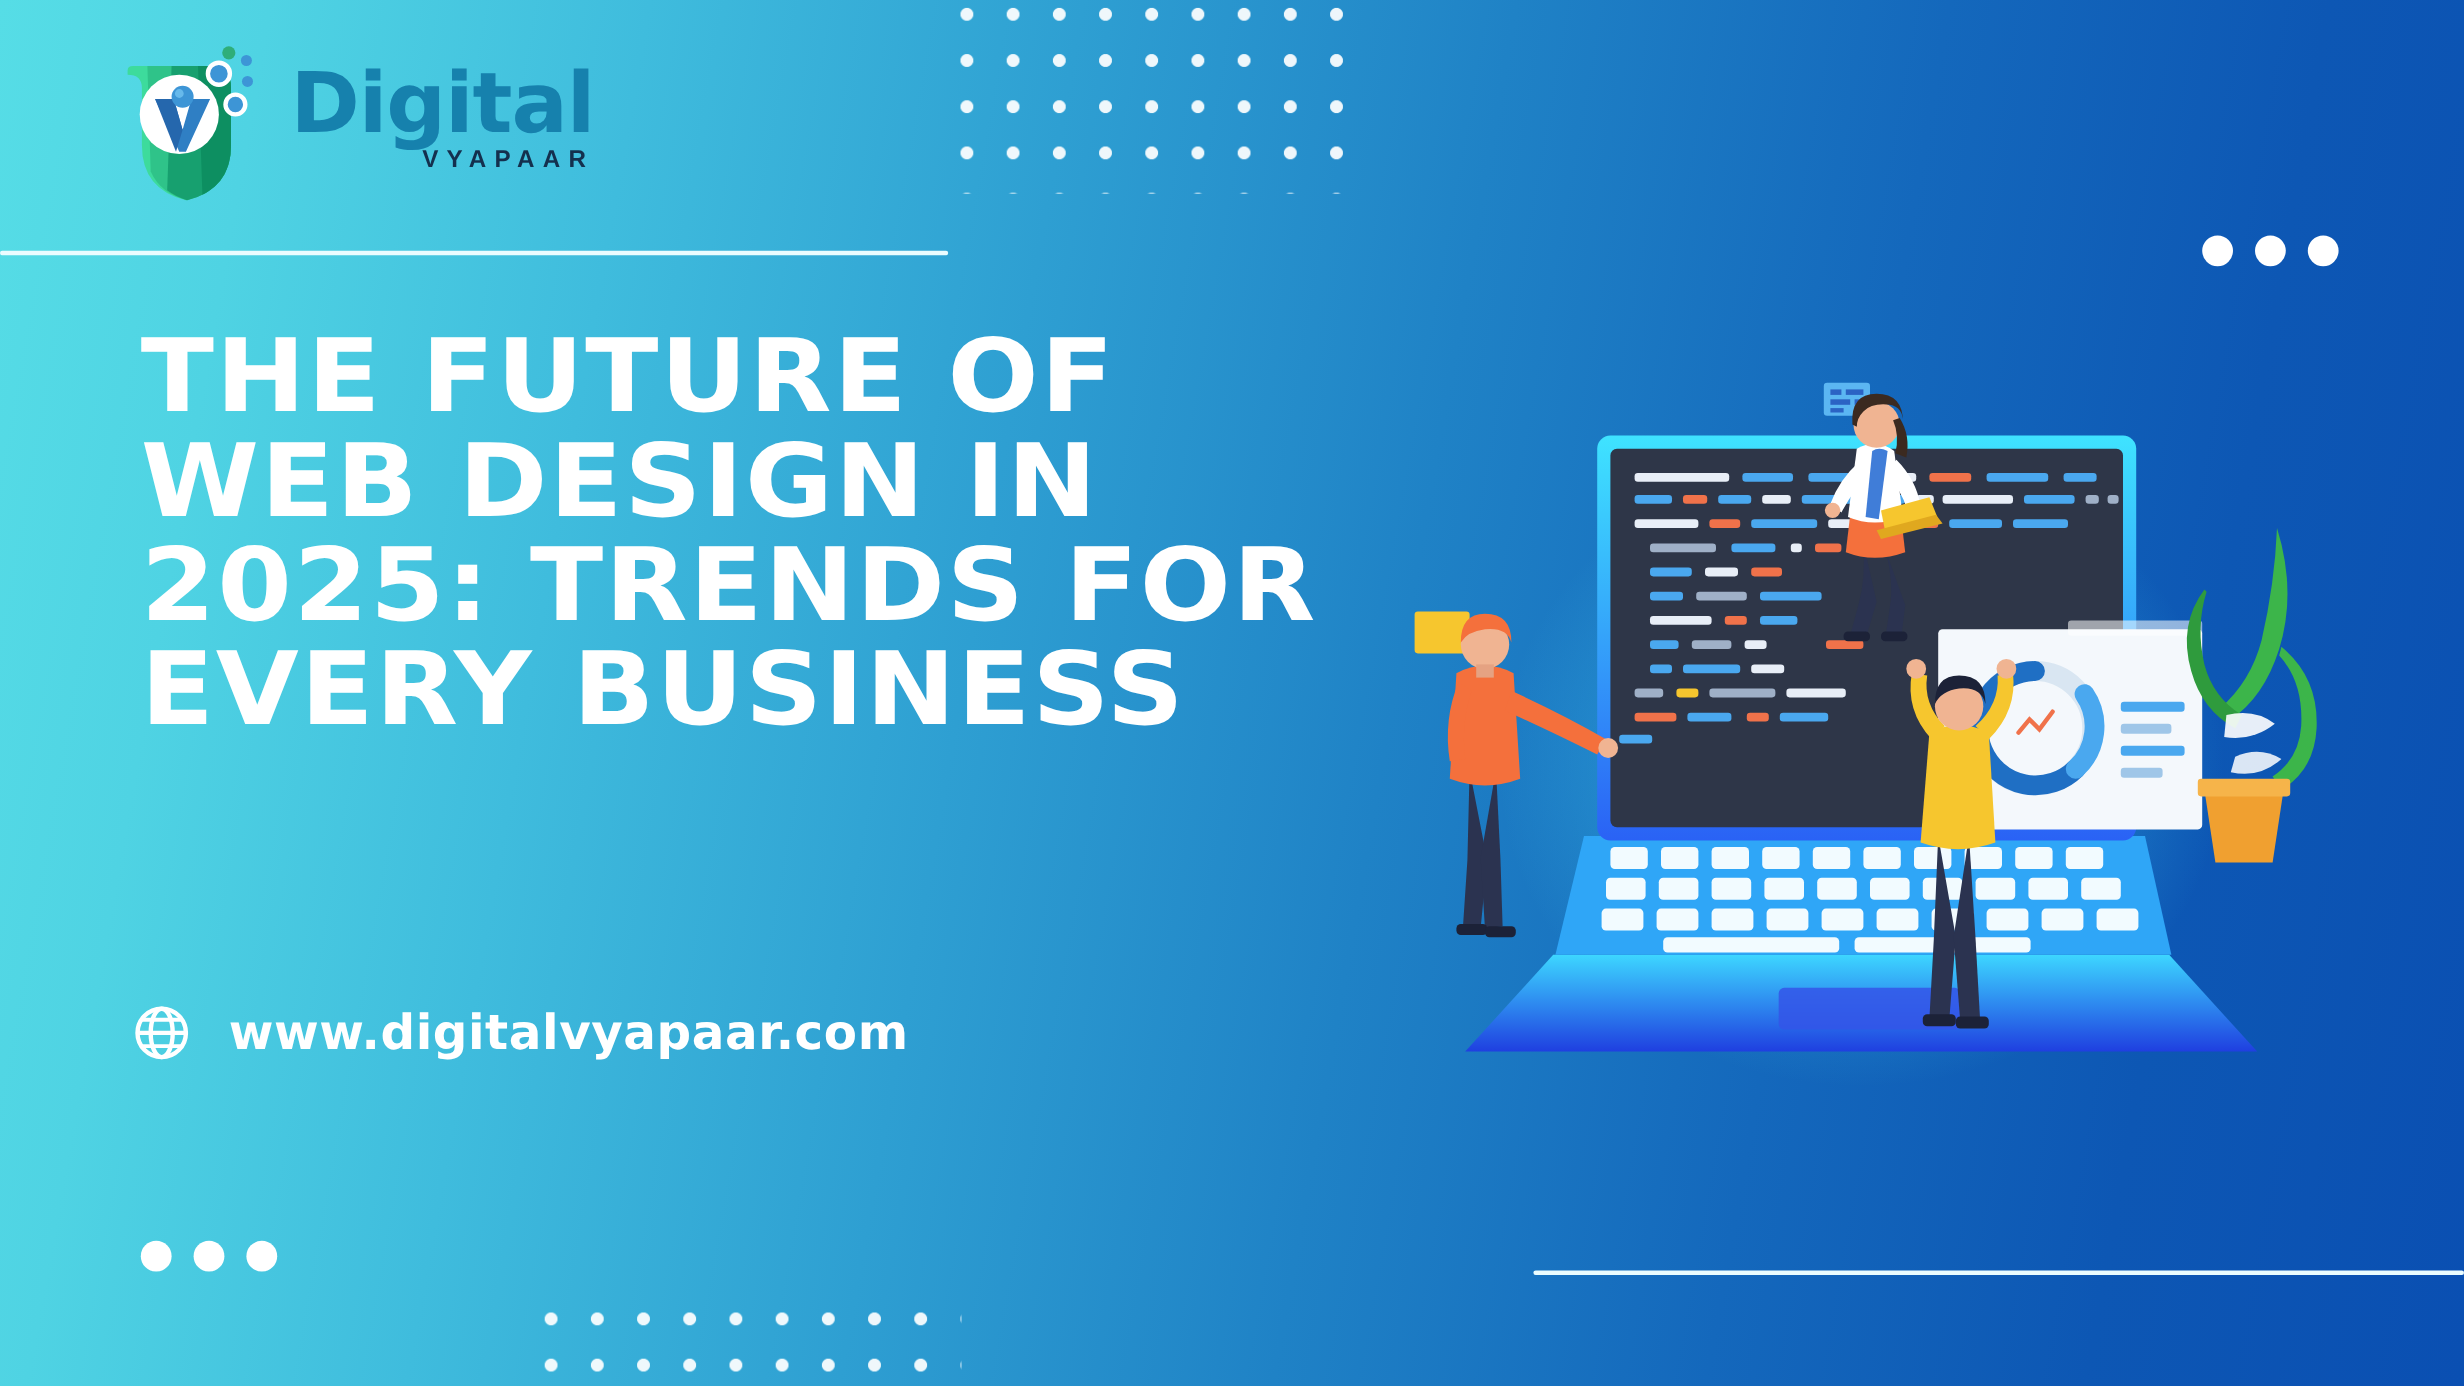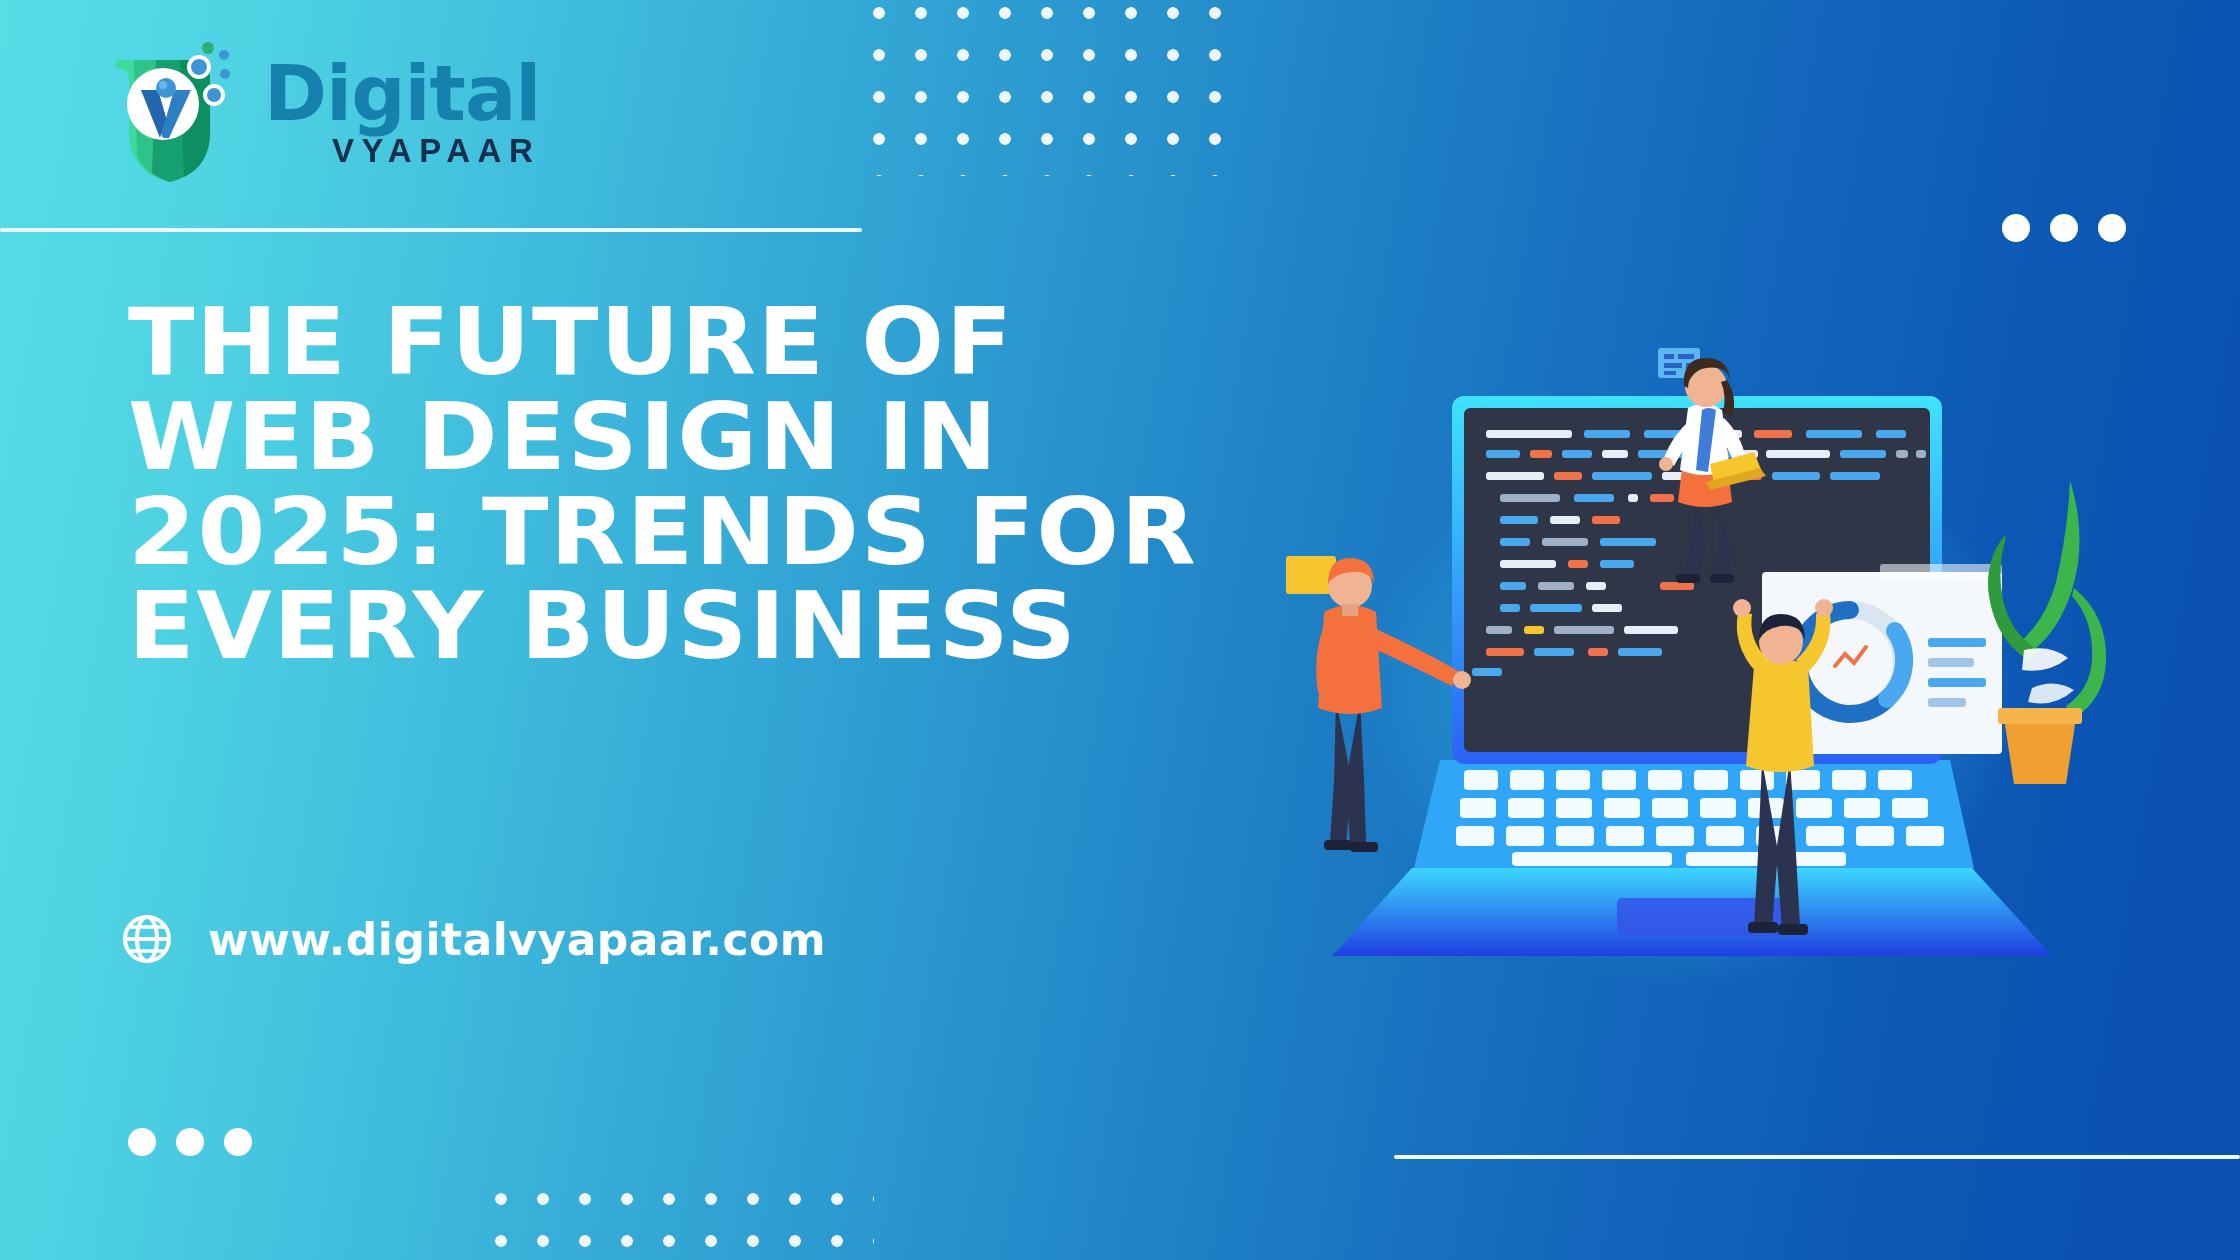--- a/index.html
+++ b/index.html
@@ -51,21 +51,21 @@
   
   #logo{ position:absolute; left:96px; top:38px; width:560px; height:150px; }
   #logo-mark{ position:absolute; left:0; top:0; width:150px; height:150px; }
   #logo-text{ position:absolute; left:168px; top:20px; }
   #logo-word{
     font-size:76px; font-weight:700; letter-spacing:-1px;
     color:#1681ad; line-height:.95; font-family:"DejaVu Sans", sans-serif;
   }
   #logo-sub{
     margin-top:2px; text-align:right;
-    font-size:33px; font-weight:600; letter-spacing:7.5px;
+    font-size:22px; font-weight:600; letter-spacing:7.5px;
     color:#14304e; font-family:"Liberation Sans", sans-serif;
   }
 
   
   #headline{
     position:absolute; left:128px; top:296px; width:1090px;
     color:#ffffff;
     font-family:"DejaVu Sans", sans-serif;
     font-weight:700;
     font-size:92px;

